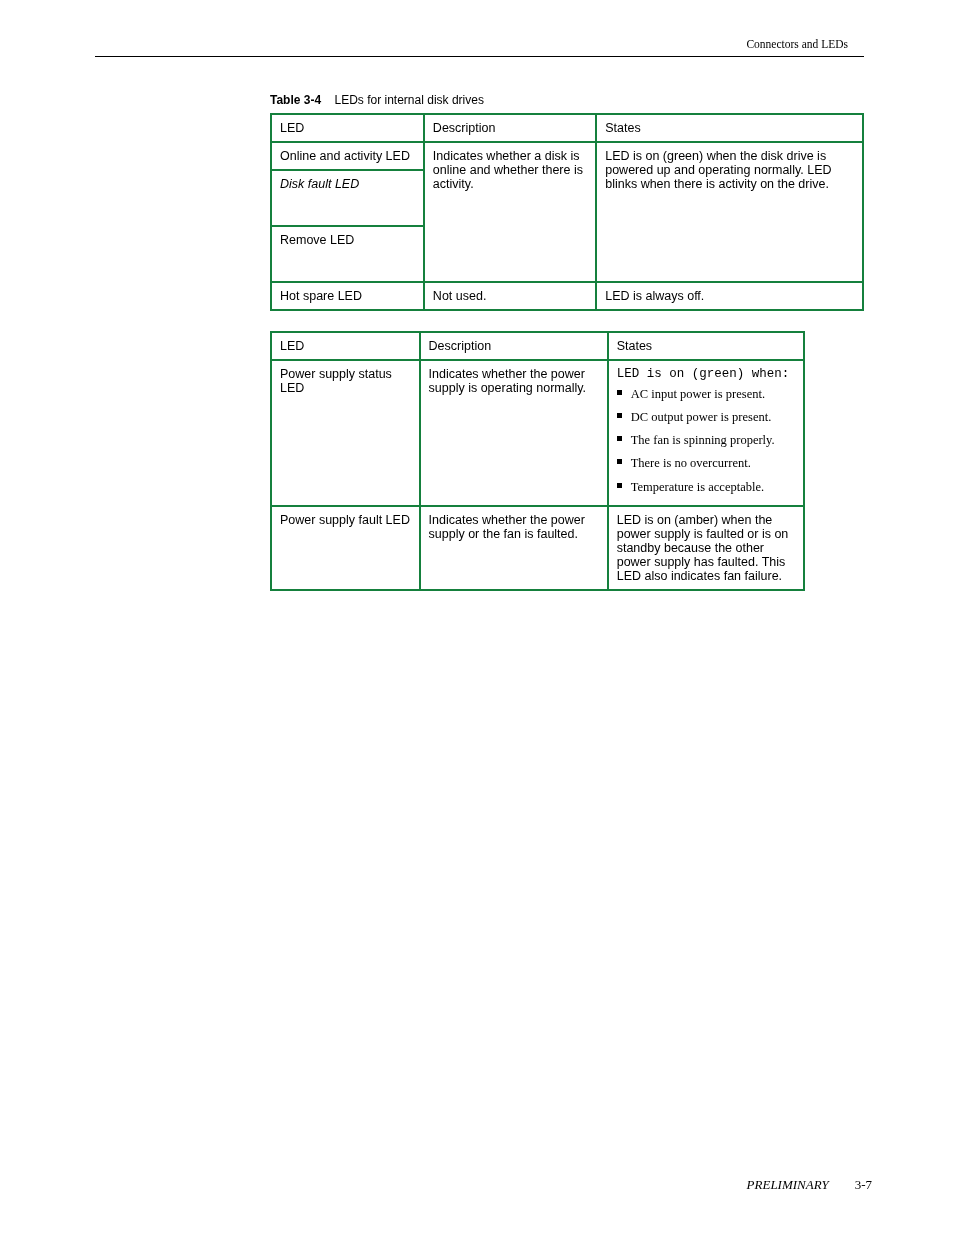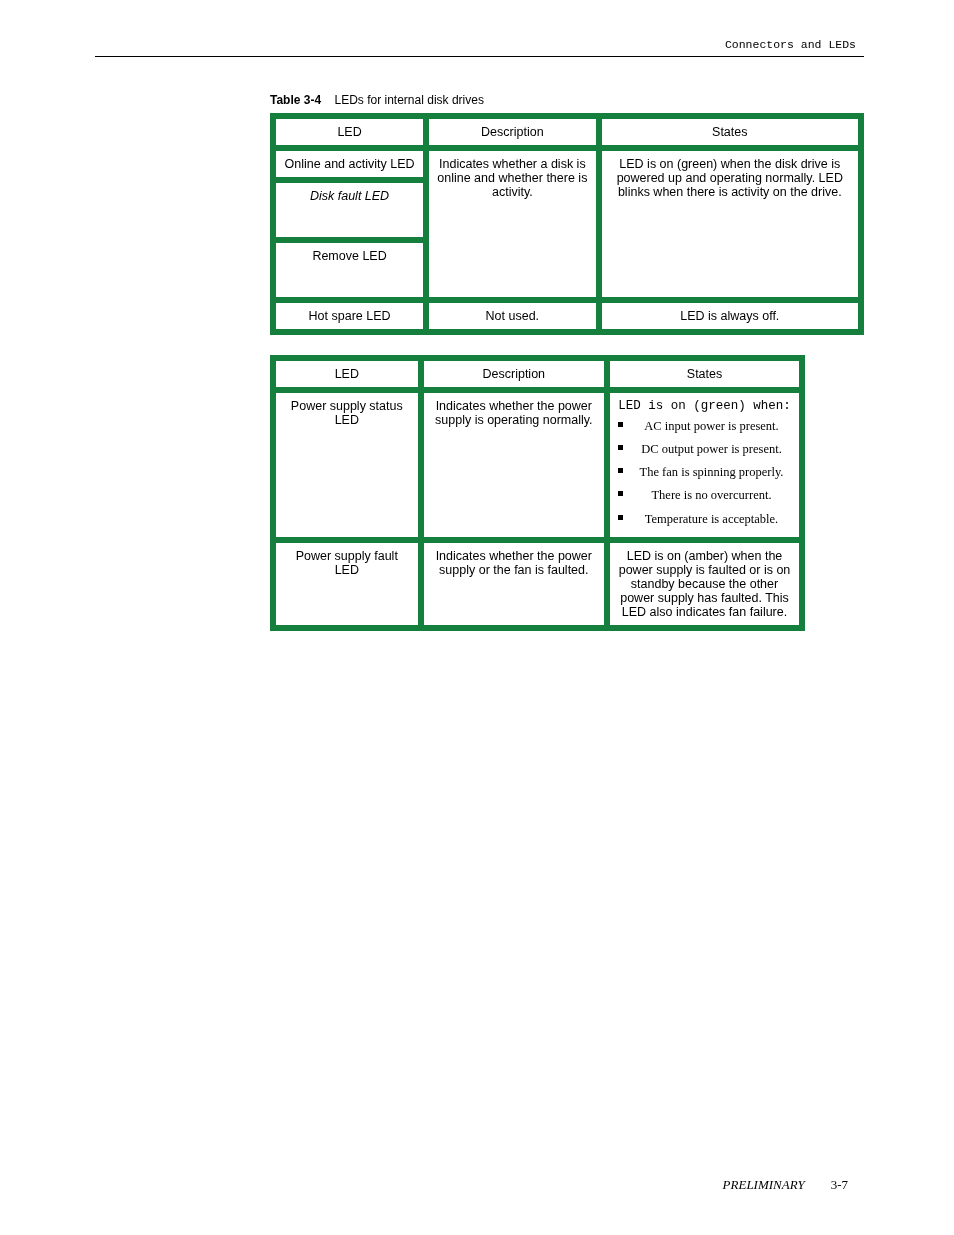--- a/index.html
+++ b/index.html
@@ -18,23 +18,23 @@
   padding: 38px 90px 40px 95px;
 }
 .header-area {
   height: 18px;
   border-bottom: 1px solid #000;
   font-size: 12px;
   position: relative;
 }
 .header-right {
   position: absolute;
-  right: 8px;
+  right: 16px;
   top: 0;
-  font-family: Liberation Mono, monospace;
+  font-family: Liberation Serif, serif;
   font-size: 11.5px;
 }
 h2.section {
   font-family: Arial, Helvetica, sans-serif;
   font-size: 16px;
   font-weight: bold;
   margin: 0 0 14px 0;
 }
 .table-block {
   margin-left: 175px;
@@ -48,23 +48,23 @@
 .table-caption .caption-label {
   font-weight: bold;
 }
 table.data {
   border-collapse: collapse;
   width: 594px;
   font-family: Arial, Helvetica, sans-serif;
   font-size: 12.5px;
 }
 table.data th, table.data td {
-  border: 6px solid #15803d;
+  border: 2px solid #15803d;
   vertical-align: top;
-  text-align: center;
+  text-align: left;
   padding: 6px 8px 6px 8px;
   font-weight: normal;
 }
 table.data th {
   font-family: Arial, Helvetica, sans-serif;
   font-size: 12.5px;
 }
 .col1 { width: 148px; }
 .col2 { width: 168px; }
 .col3 { width: 278px; }
@@ -104,21 +104,21 @@
   background: #000;
 }
 .cell-lead {
   font-family: Liberation Mono, monospace;
   font-size: 12.5px;
   margin: 0 0 2px 0;
 }
 .footer {
   position: absolute;
   bottom: 42px;
-  right: 106px;
+  right: 82px;
   font-family: "Times New Roman", Times, serif;
   font-size: 13px;
 }
 </style>
 </head>
 <body>
 <div class="page">
 
 <div class="header-area">
   <span class="header-right">Connectors and LEDs</span>

